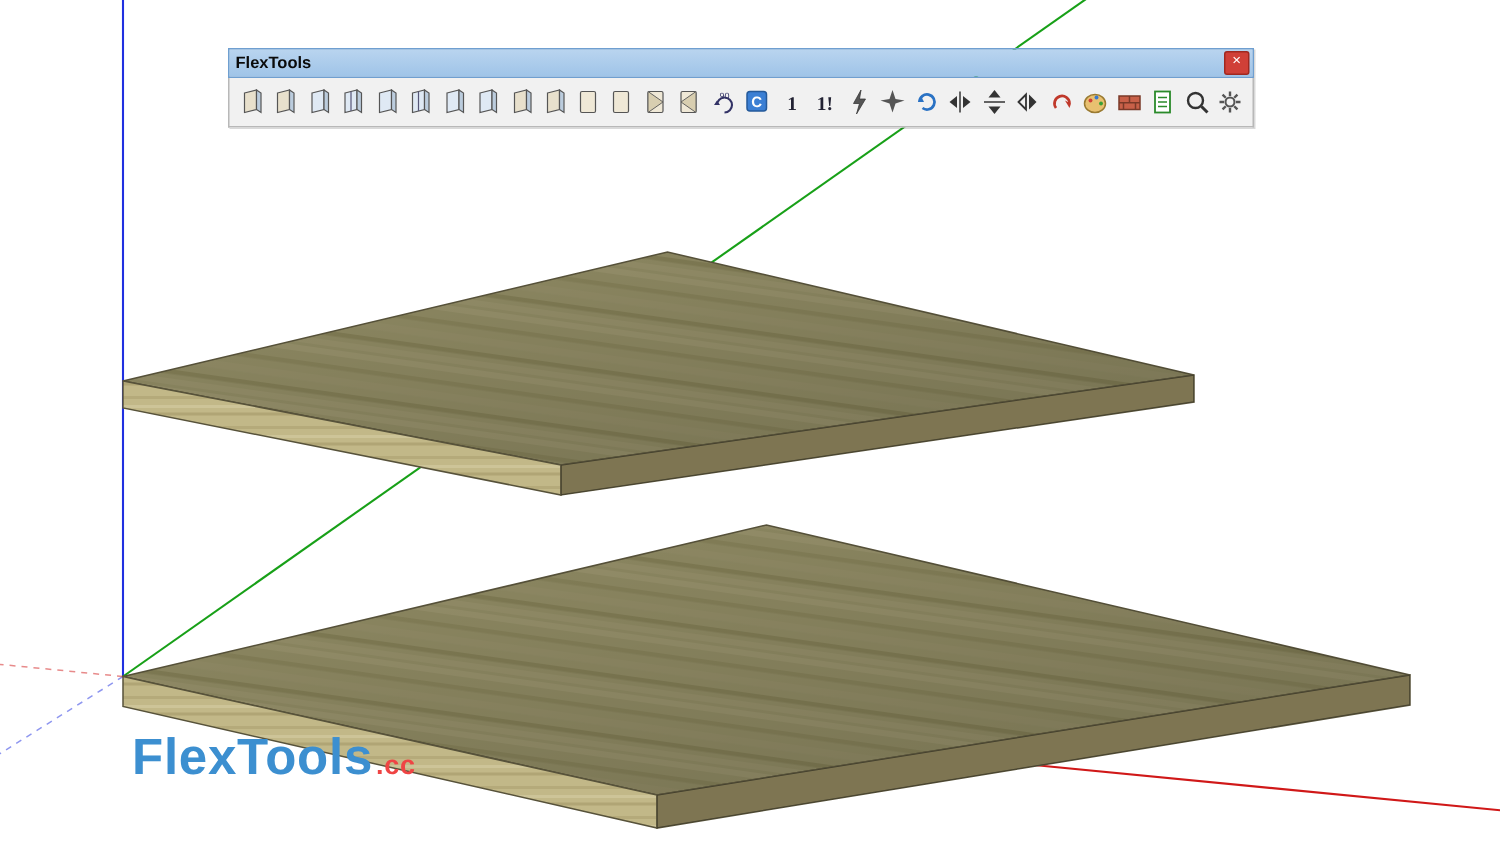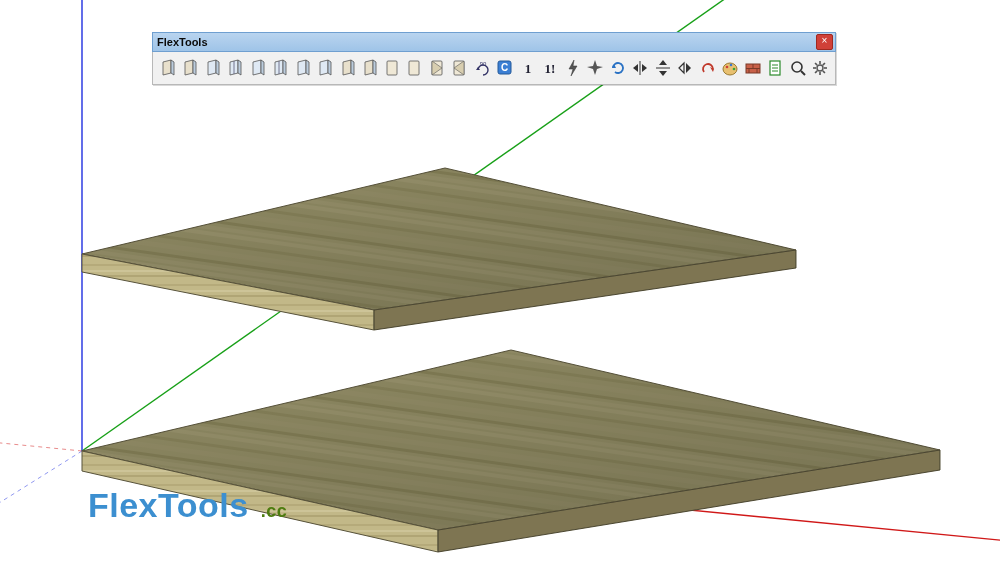--- a/index.html
+++ b/index.html
@@ -6,21 +6,21 @@
   .viewport{position:absolute;inset:0;}
   
   .toolbar-window{position:absolute;left:152px;top:32px;width:684px;box-shadow:1px 1px 0 rgba(0,0,0,.15);}
   .titlebar{height:18px;background:linear-gradient(#b9d4ef,#9fc4e8);border:1px solid #6f9fd0;display:flex;align-items:center;font-size:11px;color:#0a0a0a;padding:0 4px;position:relative;}
   .titlebar .title{font-weight:600;}
   .closebtn{position:absolute;right:2px;top:1px;width:15px;height:14px;background:#d04038;border:1px solid #a02820;color:#fff;font-size:10px;line-height:12px;text-align:center;border-radius:2px;cursor:pointer;}
   .toolbar-body{background:#f1f1f1;border:1px solid #b8b8b8;border-top:0;padding:3px 4px;display:flex;gap:1px;align-items:center;}
   .tbtn{width:21px;height:24px;display:flex;align-items:center;justify-content:center;border:1px solid transparent;border-radius:2px;cursor:pointer;}
   .tbtn svg{display:block;}
   .watermark{position:absolute;left:88px;bottom:38px;font-size:34px;font-weight:700;color:#3c8fd0;letter-spacing:.5px;}
-  .watermark .cc{font-size:18px;font-weight:600;color:#4d7c0f;margin-left:12px;}
+  .watermark .cc{font-size:18px;font-weight:600;color:#ef4444;margin-left:2px;}
 </style>
 </head>
 <body>
 
 <div class="viewport">
   
   <svg width="1000" height="563" viewBox="0 0 1000 563">
     <defs>
 
       <pattern id="woodTop" patternUnits="userSpaceOnUse" width="60" height="40" patternTransform="rotate(8)">

